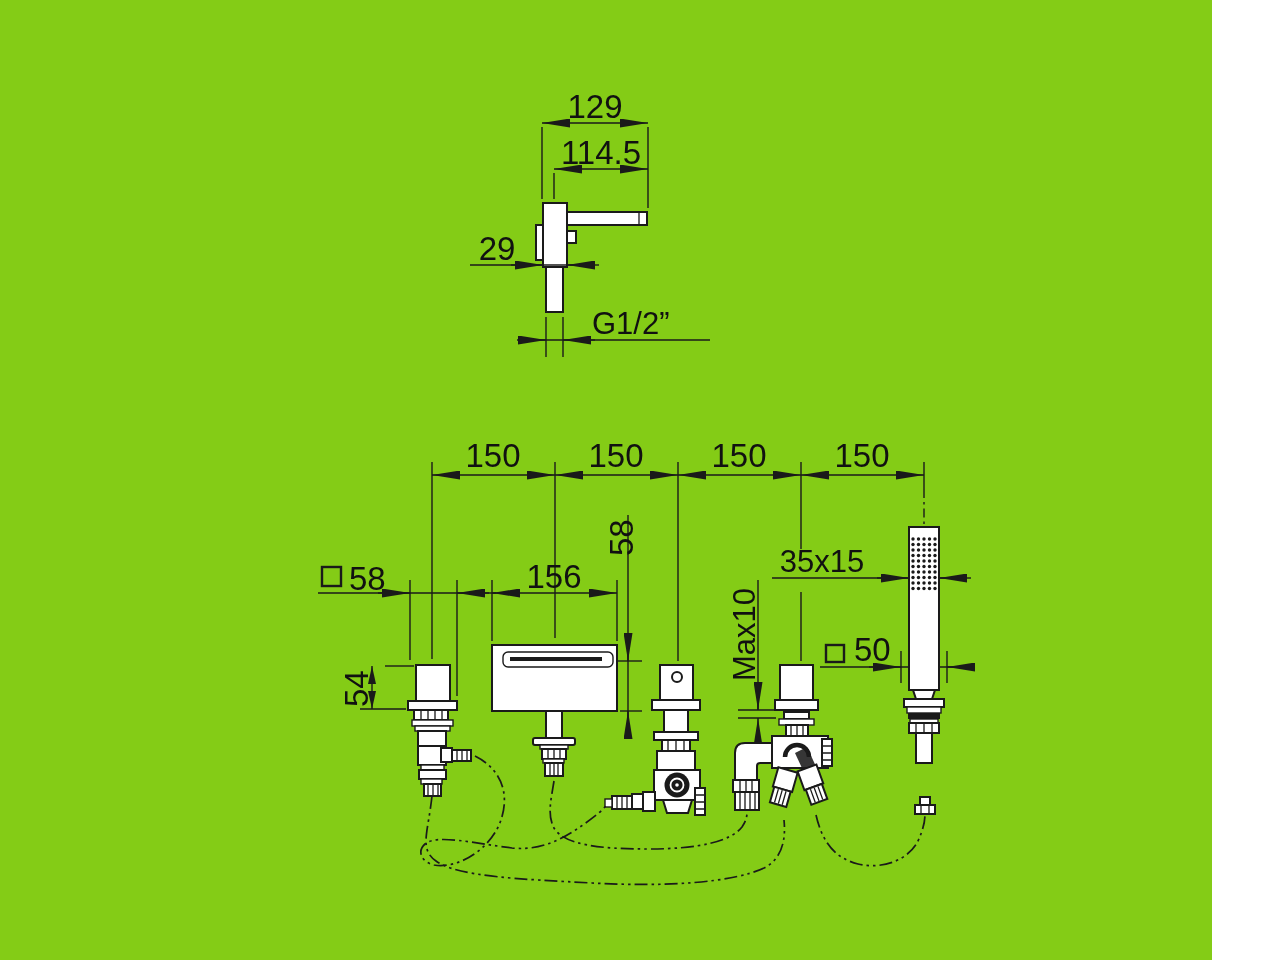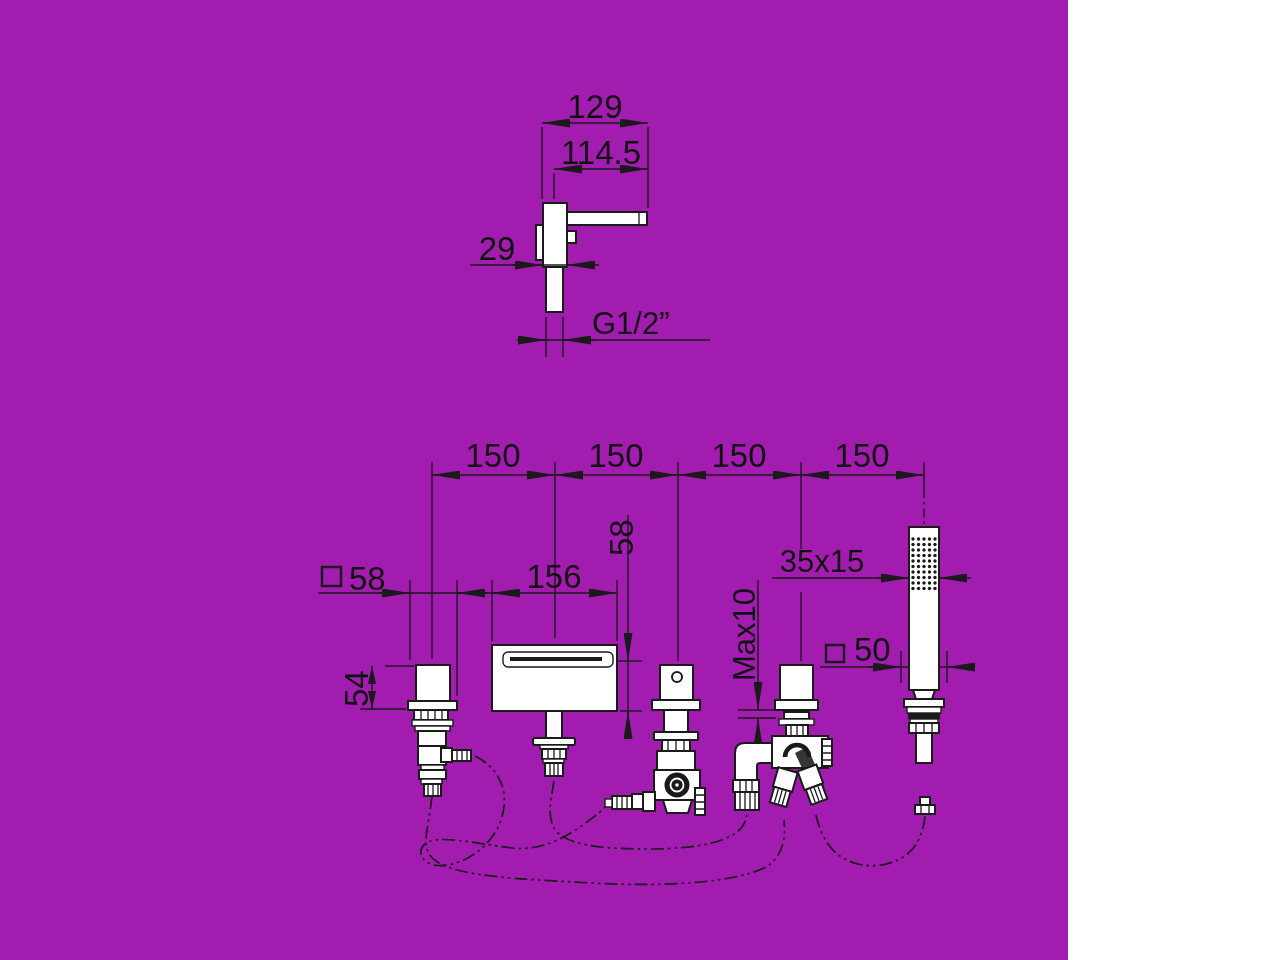--- a/index.html
+++ b/index.html
@@ -1,16 +1,16 @@
 <!DOCTYPE html>
 <html><head>
 <meta charset="utf-8">
 <style>
   html,body{margin:0;padding:0;background:#fff;}
-  .stage{width:1068px;height:960px;position:relative;background:#a21caf;}
+  .stage{width:1212px;height:960px;position:relative;background:#84cc16;}
   svg{display:block;}
   text{font-family:"Liberation Sans","DejaVu Sans",sans-serif;fill:#111;}
   .dim-txt{font-size:33px;}
   .dim-txt-s{font-size:31px;}
   .dim-txt-r{font-size:31px;}
   .dimline{stroke:#1a1a1a;stroke-width:1.4;fill:none;}
   .extline{stroke:#1a1a1a;stroke-width:1.4;fill:none;}
   .part{stroke:#1a1a1a;stroke-width:2;fill:#fff;}
   .partthin{stroke:#1a1a1a;stroke-width:1.4;fill:#fff;}
   .hatch{stroke:#1a1a1a;stroke-width:1.3;fill:none;}

